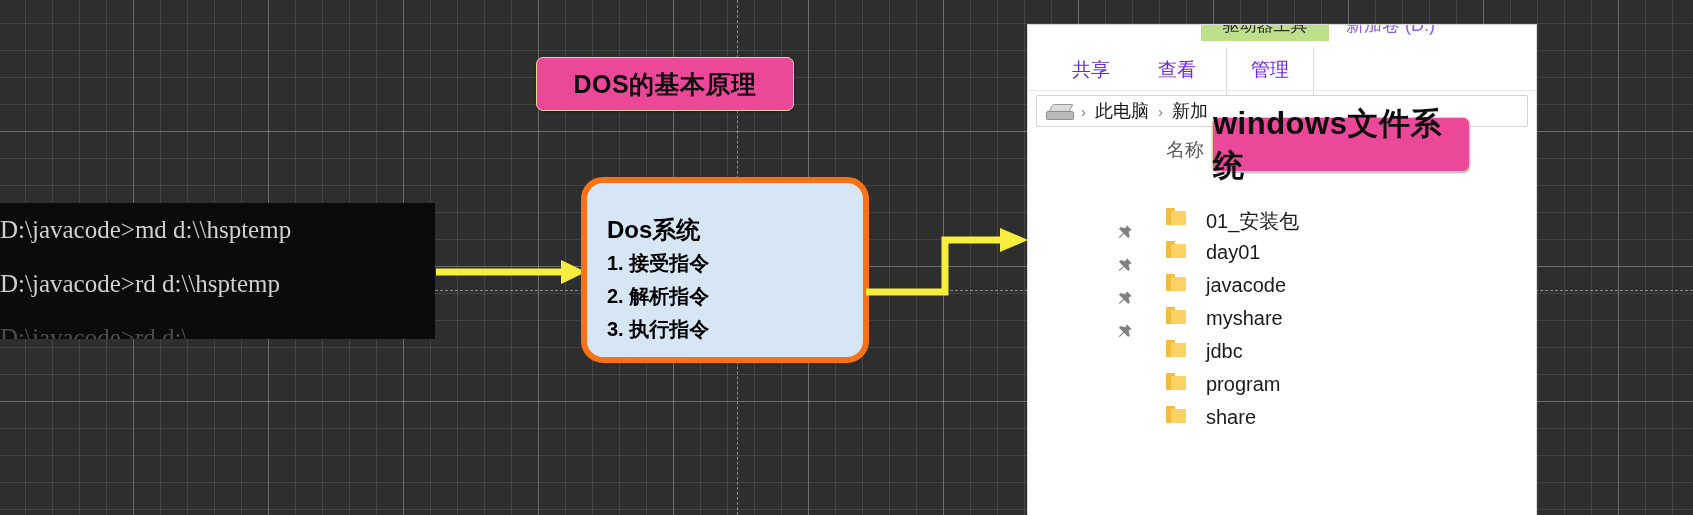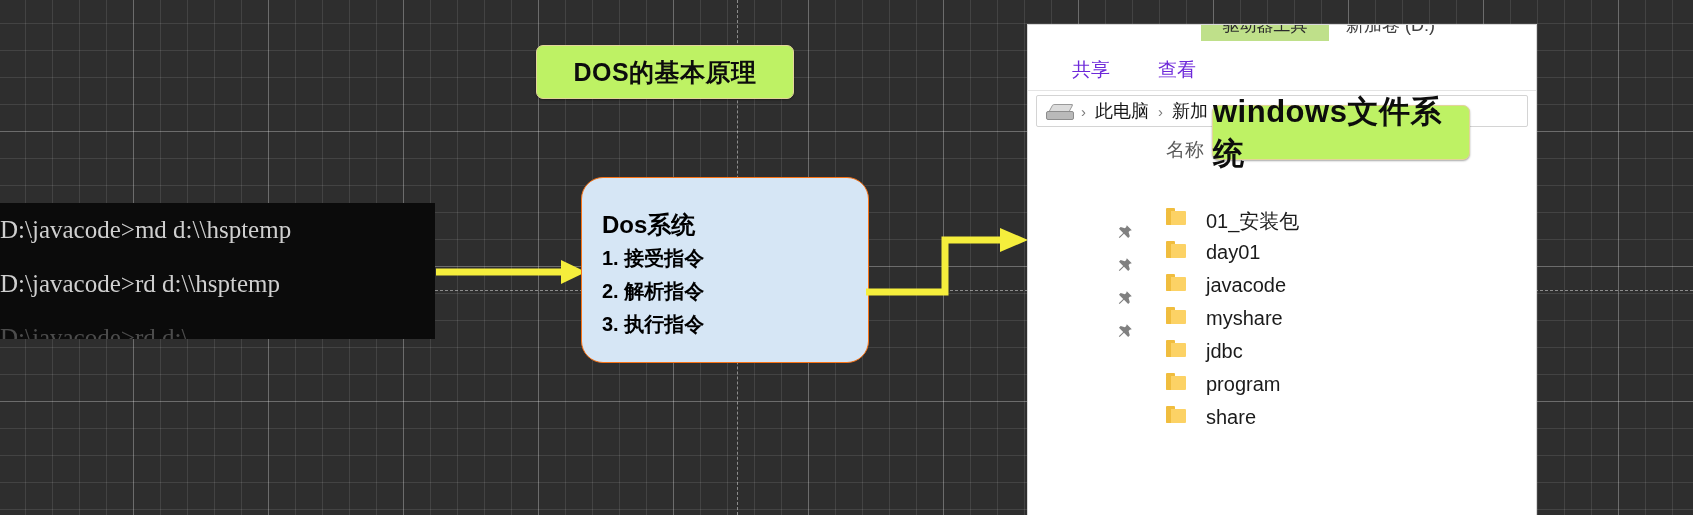--- a/index.html
+++ b/index.html
@@ -25,44 +25,45 @@
       27px 27px;
     background-position:-2px -4px,-2px -4px,-2px -4px,-2px -4px;
   }
   .guide-v{position:absolute;top:0;bottom:0;width:0;
     border-left:1px dashed rgba(255,255,255,0.45);}
   .guide-h{position:absolute;left:0;right:0;height:0;
     border-top:1px dashed rgba(255,255,255,0.45);}
 
   
   .sticky{
-    position:absolute;background:#bef264;border:1px solid #e3d49a;
+    position:absolute;background:#ec4899;border:1px solid #e3d49a;
     border-radius:7px;color:#0d0d0d;font-weight:bold;
     display:flex;align-items:center;justify-content:center;
     box-shadow:0 1px 2px rgba(0,0,0,.35);
     letter-spacing:.5px;
+    margin-top:12px;
   }
   #label-dos{left:536px;top:45px;width:256px;height:52px;font-size:25px;}
   #label-win{left:1212px;top:105px;width:256px;height:53px;font-size:31px;}
 
   
   #terminal{
     position:absolute;left:-8px;top:203px;width:443px;height:136px;
     background:#0b0b0b;overflow:hidden;
     font-family:"Liberation Serif","DejaVu Serif",serif;
     color:#cfcfcf;font-size:25px;line-height:54px;
     padding-left:8px;box-sizing:border-box;
   }
   #terminal .tline{white-space:pre;}
   #terminal .tline.clipped{opacity:.33;font-family:Liberation Serif, serif;}
 
   
   #dos-box{
     position:absolute;left:581px;top:177px;width:288px;height:186px;
-    background:#d6e6f5;border:1px solid #f97316;border-radius:22px;
+    background:#d6e6f5;border:6px solid #f97316;border-radius:22px;
     box-sizing:border-box;padding:30px 0 0 20px;
     color:#000;font-weight:bold;font-size:24px;line-height:33px;
   }
   #dos-box .dtitle{font-size:24px;margin-bottom:1px;}
   #dos-box .ditem{font-size:20px;}
 
   
   svg.arrow{position:absolute;overflow:visible;pointer-events:none;}
   .astroke{stroke:#f5ee3c;stroke-width:7;fill:none;}
   .ahead{fill:#f5ee3c;}
@@ -72,21 +73,21 @@
     position:absolute;left:1028px;top:25px;width:508px;height:514px;
     background:#ffffff;box-shadow:0 0 0 1px #d8d8d8;
     overflow:hidden;color:#1b1b1b;
   }
   .ctx-tab{
     position:absolute;background:#bfe08a;color:#2c2c2c;
     font-size:17px;padding:3px 14px 4px 14px;
   }
   #ctx-driver{left:173px;top:-14px;width:128px;text-align:center;
     box-sizing:border-box;}
-  #vol-name{position:absolute;left:318px;top:-12px;font-size:18px;color:#404040;}
+  #vol-name{position:absolute;left:318px;top:-12px;font-size:18px;color:#8b5cf6;}
 
   #tabbar{position:absolute;left:0;top:22px;width:100%;height:44px;}
   .tab{
     position:absolute;top:0;font-size:19px;color:#6d28d9;
     padding:10px 0 12px 0;text-align:center;
   }
   #tab-share{left:26px;width:74px;}
   #tab-view{left:112px;width:74px;}
   #tab-manage{left:199px;width:86px;background:#ffffff;
      box-shadow:-1px 0 0 #ddd,1px 0 0 #ddd;}
@@ -157,20 +158,21 @@
 </svg>
 
 <div id="explorer">
 
   <div class="ctx-tab" id="ctx-driver">驱动器工具</div>
   <div id="vol-name">新加卷 (D:)</div>
 
   <div id="tabbar">
     <div class="tab" id="tab-share">共享</div>
     <div class="tab" id="tab-view">查看</div>
+    <div class="tab" id="tab-manage">管理</div>
     <div id="tabbar-rule"></div>
   </div>
 
   <div id="addressbar">
     <span id="drive-glyph">
       <span class="top"></span>
         <span class="base"></span>
     </span>
     <span class="crumb-sep">›</span>
     <span>此电脑</span>

